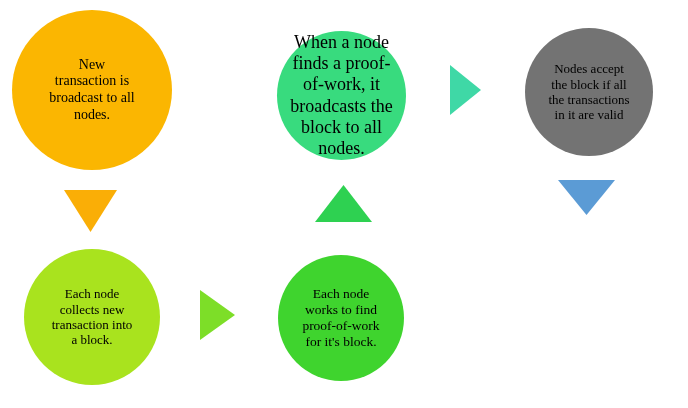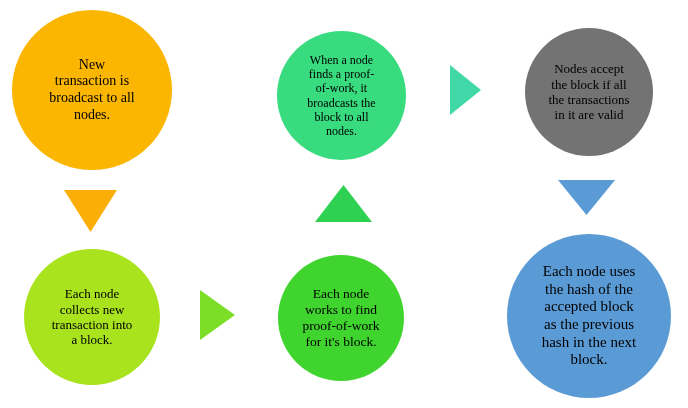--- a/index.html
+++ b/index.html
@@ -54,36 +54,30 @@
 
   <div class="arrow arrow-right" style="left: 200px; top: 290px; width: 35px; height: 50px; background: rgb(125, 222, 40);"></div>
 
   <div class="node" style="left: 278px; top: 255px; width: 126px; height: 126px; font-size: 13.5px; background: rgb(63, 212, 46);">Each node
 works to find
 proof-of-work
 for it's block.</div>
 
   <div class="arrow arrow-up" style="left: 315px; top: 185px; width: 57px; height: 37px; background: rgb(46, 209, 81);"></div>
 
-  <div class="node" style="left: 277px; top: 31px; width: 129px; height: 129px; font-size: 12px; background: rgb(56, 219, 126);">When a node
+  <div class="node" style="left: 277px; top: 31px; width: 129px; height: 129px; font-size: 18px; background: rgb(56, 219, 126);">When a node
 finds a proof-
 of-work, it
 broadcasts the
 block to all
 nodes.</div>
 
   <div class="arrow arrow-right" style="left: 450px; top: 65px; width: 31px; height: 50px; background: rgb(63, 216, 166);"></div>
 
   <div class="node" style="left: 525px; top: 28px; width: 128px; height: 128px; font-size: 13px; background: #737373;">Nodes accept
 the block if all
 the transactions
 in it are valid</div>
 
   <div class="arrow arrow-down" style="left: 558px; top: 180px; width: 57px; height: 35px; background: rgb(91, 155, 213);"></div>
 
-  <div class="node" style="left: 507px; top: 234px; width: 164px; height: 164px; font-size: 15px; background: rgb(91, 155, 213);">Each node uses
-the hash of the
-accepted block
-as the previous
-hash in the next
-block.</div>
 
 </div>
 
 </body></html>

